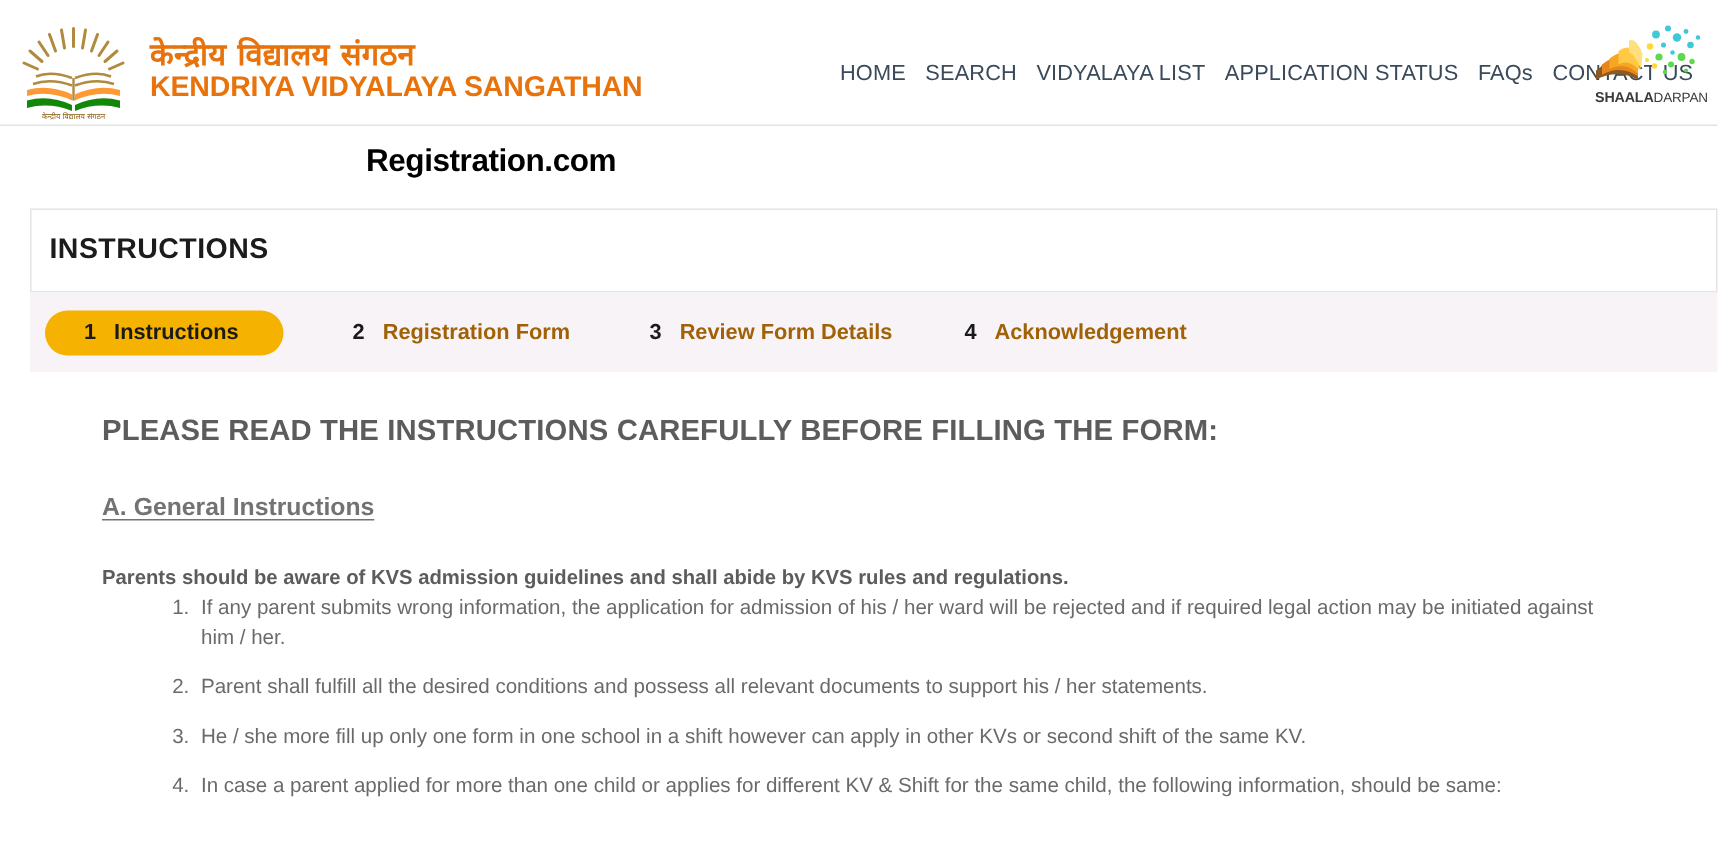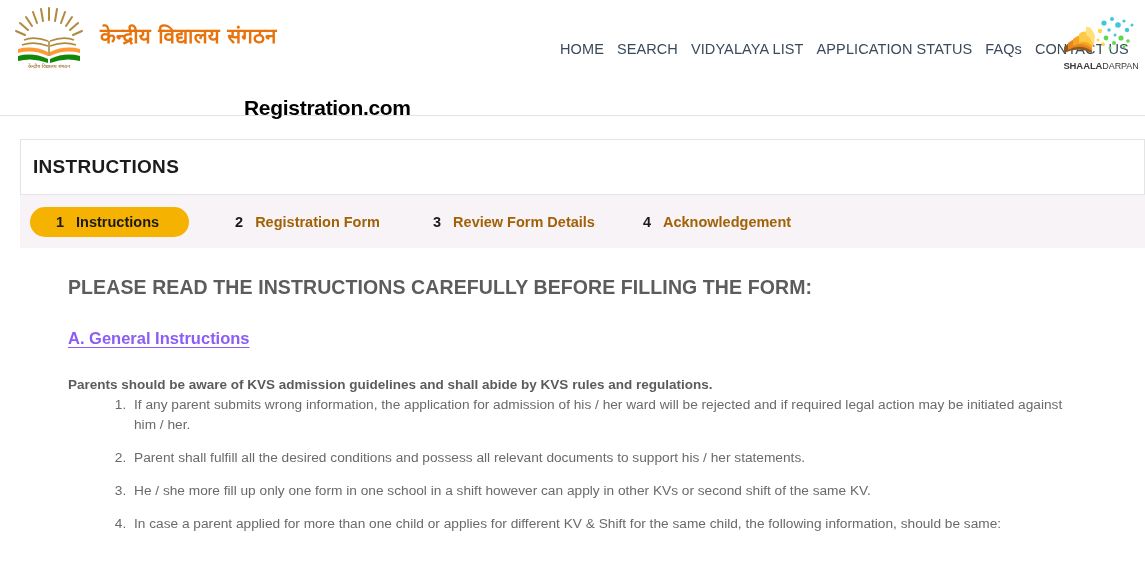--- a/index.html
+++ b/index.html
@@ -9,25 +9,25 @@
     height: 563px;
     overflow: hidden;
     background: #ffffff;
     font-family: "Liberation Sans", sans-serif;
   }
 
   
   .site-header {
     position: relative;
     width: 1145px;
-    height: 116px;
+    height: 84px;
     background: #ffffff;
     border-bottom: 1px solid #e2e2e2;
     display: flex;
-    align-items: flex-start;
+    align-items: flex-end;
   }
 
   .brand {
     display: flex;
     align-items: center;
     padding-left: 8px;
     gap: 10px;
   }
 
   .kvs-emblem {
@@ -197,21 +197,21 @@
     font-size: 19.5px;
     font-weight: bold;
     color: #5c5c5c;
     letter-spacing: 0.1px;
     margin-bottom: 30px;
   }
 
   .section-heading {
     font-size: 16.5px;
     font-weight: bold;
-    color: #8b5cf6;
+    color: #737373;
     text-decoration: underline;
     text-underline-offset: 3px;
     margin-bottom: 27px;
   }
 
   .lead-note {
     font-size: 13.5px;
     font-weight: bold;
     color: #5c5c5c;
     line-height: 1.45;
@@ -263,20 +263,21 @@
       <path d="M72 49 Q57 45 42 52 L42 58 Q57 51 72 55 Z" fill="#ff9933"></path>
       <path d="M10 53 Q25 49 40 56 L40 60 Q25 54 10 58 Z" fill="#ffffff"></path>
       <path d="M72 53 Q57 49 42 56 L42 60 Q57 54 72 58 Z" fill="#ffffff"></path>
       <path d="M10 56 Q25 52 40 59 L40 63 Q25 57 10 61 Z" fill="#138808"></path>
       <path d="M72 56 Q57 52 42 59 L42 63 Q57 57 72 61 Z" fill="#138808"></path>
       <text x="41" y="68" font-size="5" fill="#8a5a12" text-anchor="middle" font-family="DejaVu Sans, sans-serif">केन्द्रीय विद्यालय संगठन</text>
     </svg>
 
     <div class="brand-text">
       <div class="brand-hindi">केन्द्रीय विद्यालय संगठन</div>
+      <div class="brand-english">KENDRIYA VIDYALAYA SANGATHAN</div>
     </div>
   </div>
 
   <nav class="main-nav">
     <a class="nav-link">HOME</a>
     <a class="nav-link">SEARCH</a>
     <a class="nav-link">VIDYALAYA LIST</a>
     <a class="nav-link">APPLICATION STATUS</a>
     <a class="nav-link">FAQs</a>
     <a class="nav-link">CONTACT US</a>

